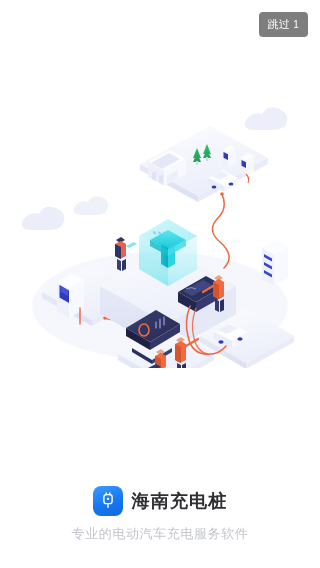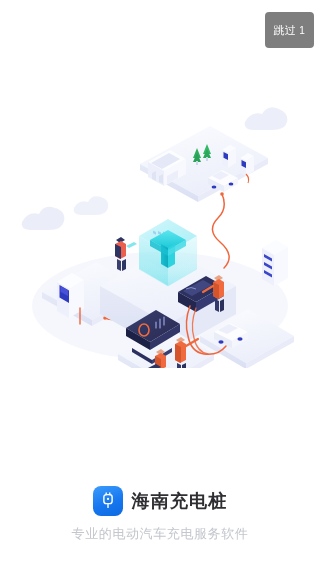--- a/index.html
+++ b/index.html
@@ -11,22 +11,22 @@
   }
   #screen {
     position:relative;
     width:320px; height:568px;
     background:#ffffff;
   }
 
   
   #skip-button {
     position:absolute;
-    top:12px; right:6px;
-    height:36px;
+    top:12px; right:12px;
+    height:25px;
     padding:0 9px;
     display:flex; align-items:center; justify-content:center;
     background:rgba(90,90,90,0.78);
     border-radius:4px;
     color:#ffffff;
     font-size:11px;
     letter-spacing:0.3px;
     white-space:nowrap;
     cursor:pointer;
   }

